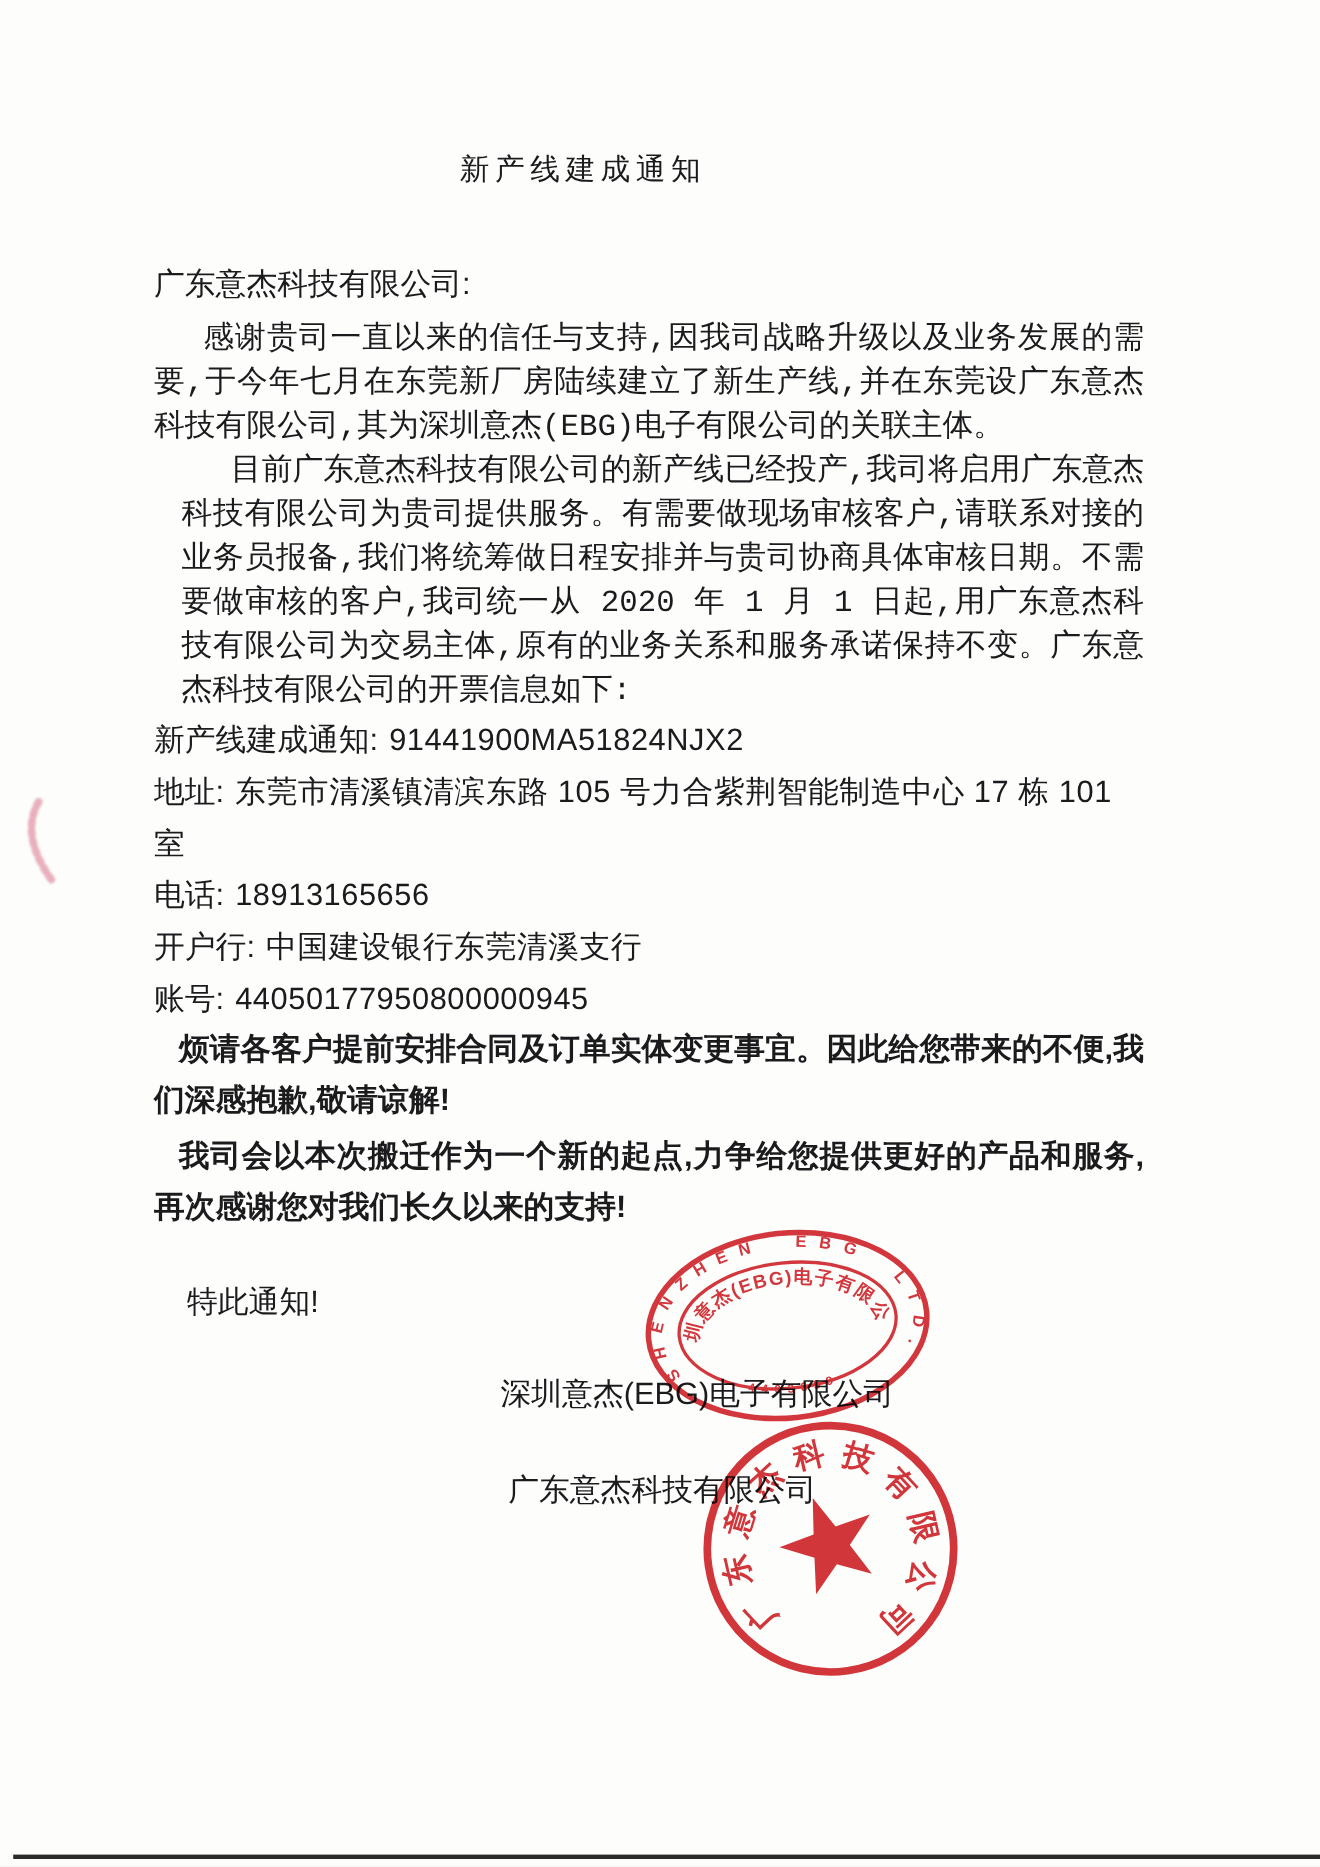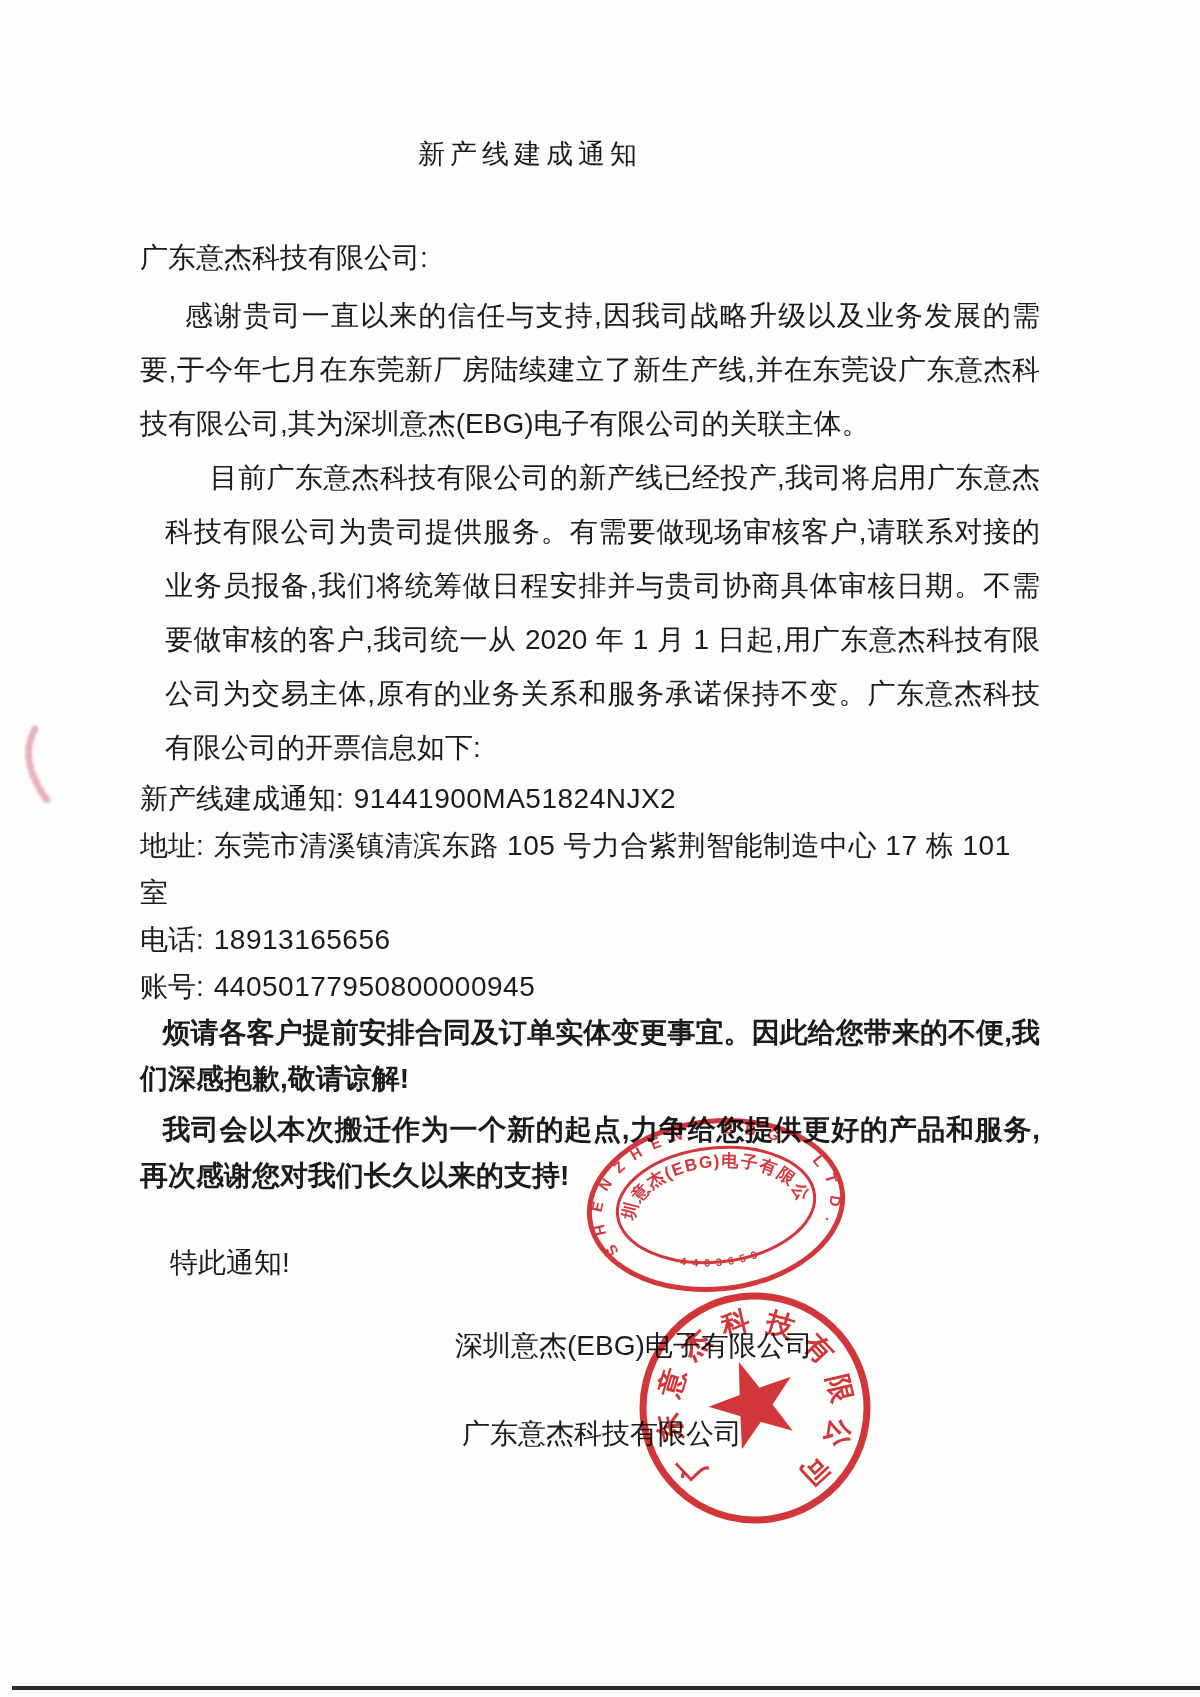--- a/index.html
+++ b/index.html
@@ -8,21 +8,21 @@
     background:#fdfdfc; overflow:hidden;
     font-family:"Liberation Sans", serif; color:#1b1b1d;
   }
   .title {
     position:absolute; top:128px; left:0; width:1060px;
     text-align:center; font-size:27px; line-height:52px;
     letter-spacing:5px; font-weight:500;
   }
   .content { position:absolute; left:140px; top:0; width:900px; font-size:28px; }
   .salutation { padding-top:235px; line-height:46px; }
-  .body-par { margin:8px 0 0 0; line-height:54px; text-align:justify; text-indent:1.6em; }
+  .body-par { margin:8px 0 0 0; line-height:40px; text-align:justify; text-indent:1.6em;font-family:Liberation Mono, monospace; }
   .body-par.first { margin-top:8px; }
   .body-par.second { margin-top:0;margin-left:25px; }
   .info-block { margin:0; }
   .info-line { line-height:47px; }
   .info-line .v { margin-left:10px; letter-spacing:0.5px; }
   .closing-par { margin:0; line-height:46px; text-align:justify; text-indent:0.8em;font-weight:bold; }
   .closing-par.second { margin-top:5px; }
   .notice { margin-top:41px; line-height:46px; text-indent:30px; }
   .sig-line { line-height:46px; }
   .sig-1 { margin-top:37px; margin-left:315px; }
@@ -60,20 +60,23 @@
 
     <div class="info-block">
       <div class="info-line">
         <span>新产线建成通知:</span><span class="v">91441900MA51824NJX2</span>
       </div>
       <div class="info-line">
         <span>地址:</span><span class="v">东莞市清溪镇清滨东路 105 号力合紫荆智能制造中心 17 栋 101 室</span>
       </div>
       <div class="info-line">
         <span>电话:</span><span class="v">18913165656</span>
+      </div>
+      <div class="info-line">
+        <span>开户行:</span><span class="v">中国建设银行东莞清溪支行</span>
       </div>
       <div class="info-line">
         <span>账号:</span><span class="v">44050177950800000945</span>
       </div>
     </div>
 
     <p class="closing-par">烦请各客户提前安排合同及订单实体变更事宜。因此给您带来的不便,我们深感抱歉,敬请谅解!</p>
     <p class="closing-par second">我司会以本次搬迁作为一个新的起点,力争给您提供更好的产品和服务,再次感谢您对我们长久以来的支持!</p>
 
     <div class="notice">特此通知!</div>

